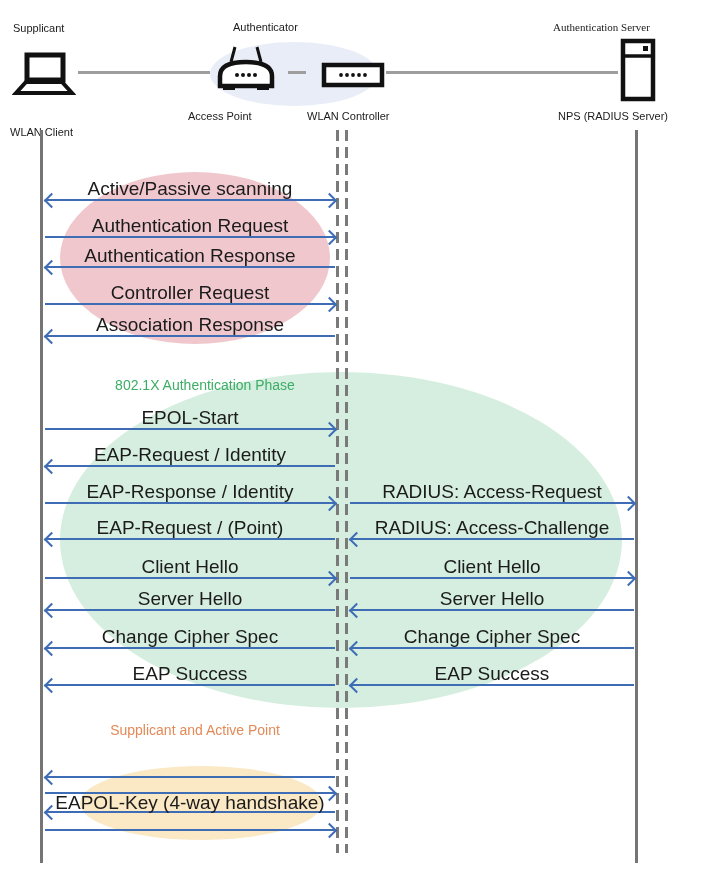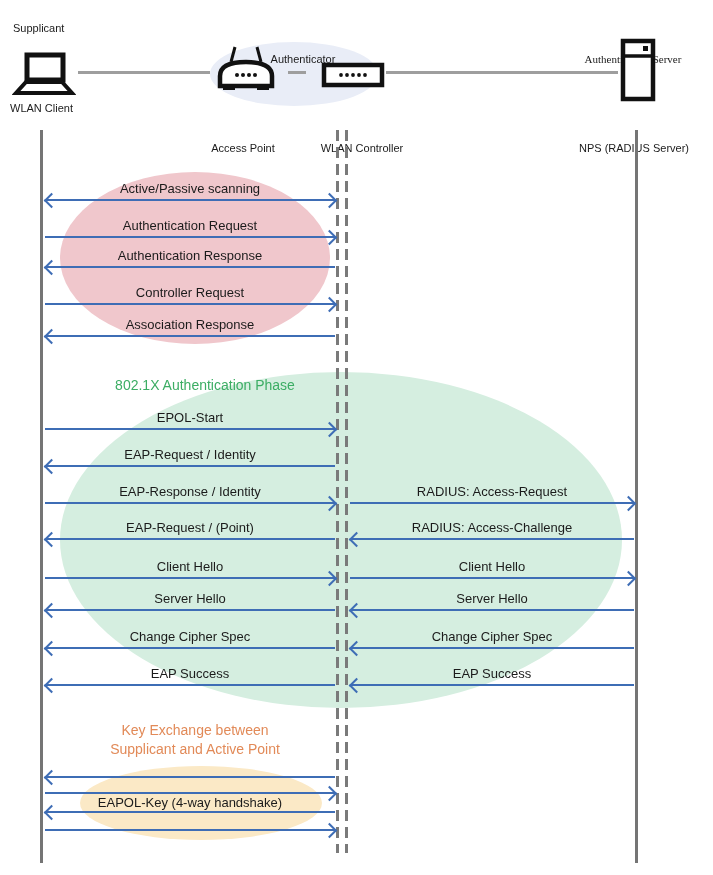--- a/index.html
+++ b/index.html
@@ -1,22 +1,22 @@
 <!DOCTYPE html>
 <html><head>
 <meta charset="utf-8">
 <style>
   html,body { margin:0; padding:0; background:#fff; }
   .stage {
     position:relative; width:713px; height:875px; background:#ffffff;
     font-family:"Liberation Sans", sans-serif; overflow:hidden;
   }
-  .lbl { position:absolute; font-size:13px; line-height:16px; color:#1b1b1b; white-space:nowrap; }
+  .lbl { position:absolute; font-size:19px; line-height:16px; color:#1b1b1b; white-space:nowrap; }
   .hdr { font-size:11px; }
-  .center { text-align:center; white-space:nowrap;margin-top:32px; }
+  .center { text-align:left; white-space:nowrap; }
   .ellipse { position:absolute; border-radius:50%; }
   .lifeline { position:absolute; width:3px; top:130px; background:#757575; }
   .lifeline.dashed {
     background: repeating-linear-gradient(to bottom, #7a7a7a 0px, #7a7a7a 11px, transparent 11px, transparent 17px);
   }
   .connector { position:absolute; height:3px; top:71px; background:#9e9e9e; }
   .msg-line { position:absolute; height:2px; }
   .msg-head { position:absolute; width:9px; height:9px; }
   .msg-lbl { text-align:center; }
   .phase-title { position:absolute; font-size:14px; text-align:center; line-height:19px; white-space:nowrap; }
@@ -65,33 +65,32 @@
     <circle cx="38" cy="13" r="1.9" fill="#111"></circle>
     <circle cx="44" cy="13" r="1.9" fill="#111"></circle>
   </svg>
 
   <svg class="icon" style="left:620px; top:38px;" width="36" height="64" viewBox="0 0 36 64">
     <rect x="3" y="3" width="30" height="58" fill="#fff" stroke="#111" stroke-width="4.5"></rect>
     <line x1="3" y1="18" x2="33" y2="18" stroke="#111" stroke-width="3.5"></line>
     <rect x="23" y="8" width="5" height="5" fill="#111"></rect>
   </svg>
 
-  <div class="lbl hdr" style="left:10px; top:100px;text-align:center;">WLAN Client</div>
+  <div class="lbl hdr" style="left:10px; top:124px;text-align:center;">WLAN Client</div>
   <div class="lbl hdr center" style="left:188px; top:108px; width:110px;">Access Point</div>
   <div class="lbl hdr center" style="left:307px; top:108px; width:110px;">WLAN Controller</div>
   <div class="lbl hdr center" style="left:558px; top:108px; width:152px;">NPS (RADIUS Server)</div>
 
   <div class="lifeline" style="left:40px; height:733px;"></div>
   <div class="lifeline dashed" style="left:336px; height:723px;"></div>
   <div class="lifeline dashed" style="left:345px; height:723px;"></div>
   <div class="lifeline" style="left:635px; height:733px;"></div>
 
   <div class="phase-title" style="left: 65px; top: 376px; width: 280px; color: rgb(60, 173, 100);">802.1X Authentication Phase</div>
   <div class="phase-title" style="left: 60px; top: 721px; width: 270px; color: rgb(226, 138, 88);">
-    <div>Key Exchange between</div>
     <div>Supplicant and Active Point</div>
   </div>
 
   <div>
       <div class="msg-line" style="left:45px;top:199px;width:290px;background:#3E6DB5"></div>
       <div class="msg-head" style="left:324px;top:195px;border-top:2px solid #3E6DB5;border-right:2px solid #3E6DB5;transform:rotate(45deg)"></div>
       <div class="msg-head" style="left:46px;top:195px;border-top:2px solid #3E6DB5;border-left:2px solid #3E6DB5;transform:rotate(-45deg)"></div>
       <div class="lbl msg-lbl" style="left:45px;top:181px;width:290px">Active/Passive scanning</div>
       <div class="msg-line" style="left:45px;top:236px;width:290px;background:#3E6DB5"></div>
       <div class="msg-head" style="left:324px;top:232px;border-top:2px solid #3E6DB5;border-right:2px solid #3E6DB5;transform:rotate(45deg)"></div>

